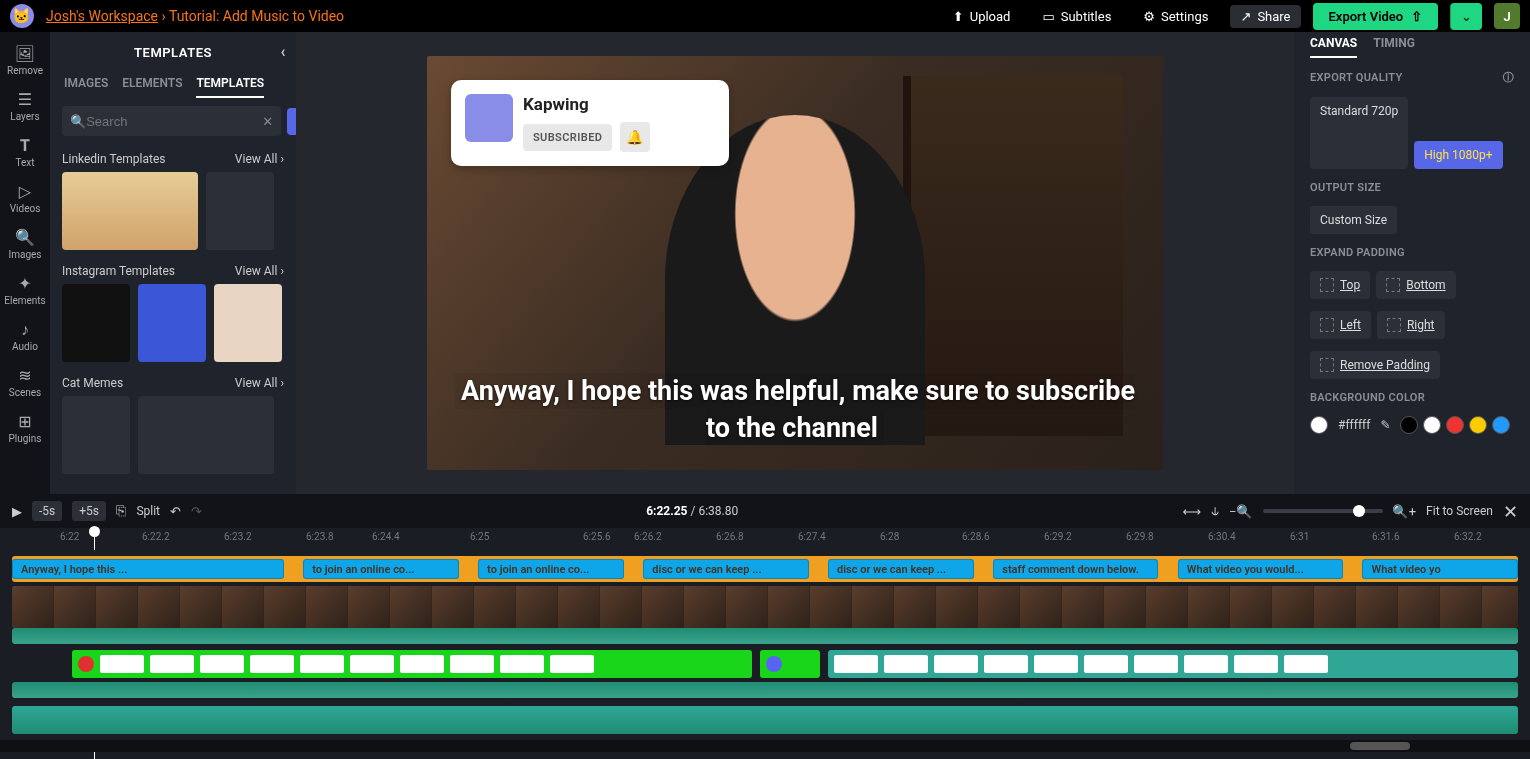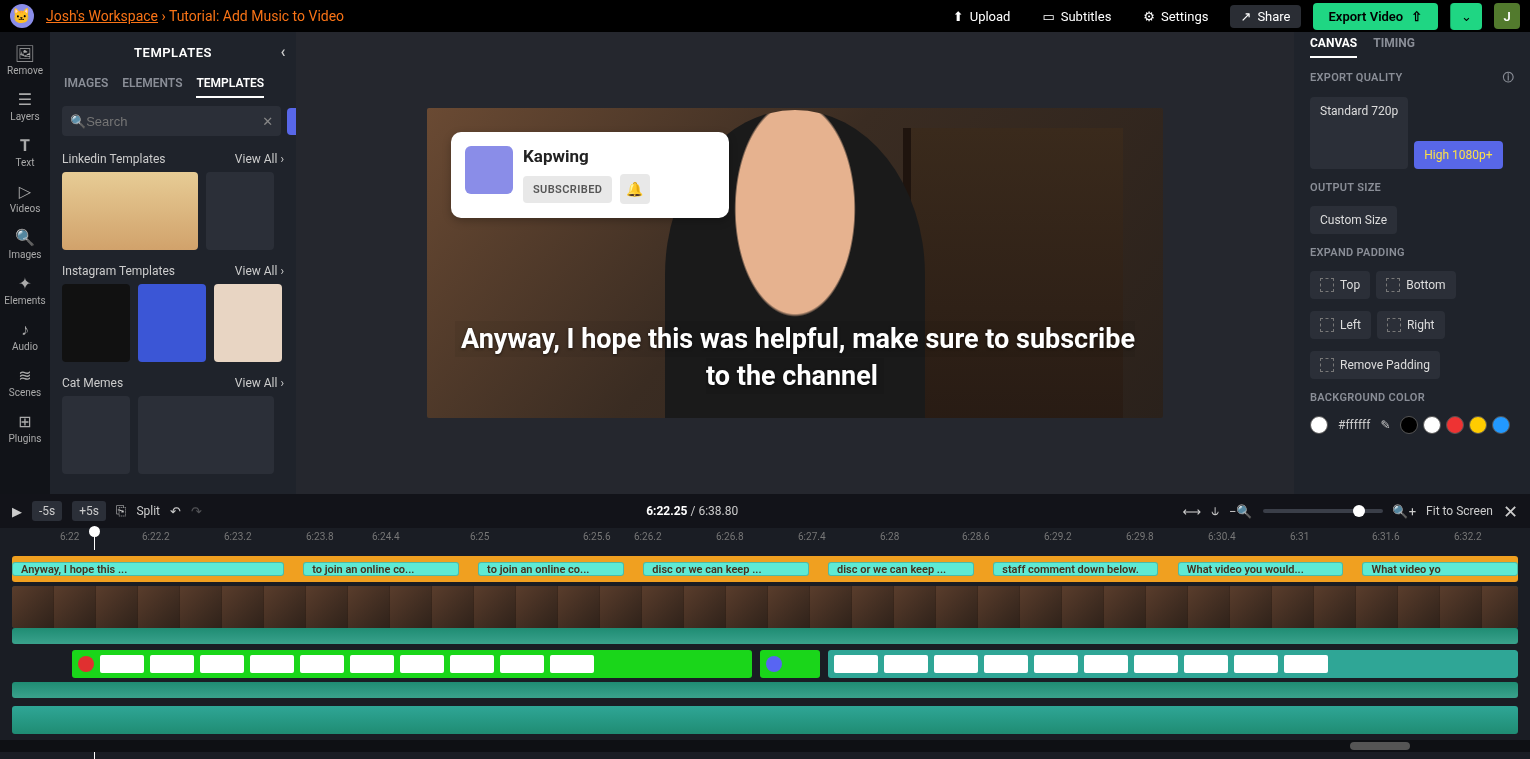--- a/index.html
+++ b/index.html
@@ -39,41 +39,41 @@
 .templates .section .secttl .va { color:#ccc; font-size:12px; }
 .templates .thumbs { display:flex; gap:8px; }
 .templates .thumb { width:68px; height:78px; background:#2b2f38; border-radius:4px; flex-shrink:0; }
 .templates .thumb.wide { width:136px; }
 .templates .thumb.lin { background:linear-gradient(#e7cc95, #d1a26b); }
 .templates .thumb.ig1 { background:#111; }
 .templates .thumb.ig2 { background:#3b56d6; }
 .templates .thumb.ig3 { background:#e8d5c3; }
 
 .preview { flex:1; background:#25272e; display:flex; align-items:center; justify-content:center; position:relative; }
-.canvas { width:736px; height:310px; background: linear-gradient(130deg, #6a4a33 0%, #3a2c22 45%, #2a211b 100%); position:relative; overflow:hidden; border-radius:2px; }
+.canvas { width:736px; height:414px; background: linear-gradient(130deg, #6a4a33 0%, #3a2c22 45%, #2a211b 100%); position:relative; overflow:hidden; border-radius:2px; }
 .canvas .shelf { position:absolute; right:40px; top:20px; width:220px; height:360px; background:linear-gradient(#3a2a1c,#241812); border-left:8px solid #1f140e; }
 .canvas .person { position:absolute; left:50%; top:54%; transform:translate(-50%,-50%); width:260px; height:330px; border-radius:50% 50% 0 0; background:radial-gradient(ellipse at 50% 30%, #e6b28f 0 32%, transparent 33%), #1a1a1a; }
 .canvas .subcard { position:absolute; top:24px; left:24px; width:278px; background:#fff; border-radius:10px; padding:14px 16px 14px 72px; color:#333; box-shadow:0 3px 8px rgba(0,0,0,.25); }
 .canvas .subcard .catic { position:absolute; left:14px; top:14px; width:48px; height:48px; background:#8a8de8; border-radius:6px; }
 .canvas .subcard .brand { font-weight:700; font-size:17px; color:#222; margin-bottom:8px; }
 .canvas .subcard .row { display:flex; gap:8px; align-items:center; }
 .canvas .subcard .subbtn { background:#e8e8e8; color:#555; font-size:11px; font-weight:600; padding:7px 10px; border-radius:4px; letter-spacing:.4px; }
 .canvas .subcard .bell { width:30px; height:30px; background:#e8e8e8; border-radius:4px; display:flex; align-items:center; justify-content:center; font-size:14px; color:#555; }
 .canvas .caption { position:absolute; left:0; right:0; bottom:24px; text-align:center; font-size:27px; font-weight:700; color:#fff; padding:0 20px; line-height:1.35; text-shadow:0 1px 3px rgba(0,0,0,.6); }
 .canvas .caption span { background:rgba(0,0,0,.05); padding:2px 6px; }
 
 .rightpanel { width:236px; background:#1f232b; padding:4px 16px; display:flex; flex-direction:column; gap:12px; font-size:12px; }
 .rightpanel .ptabs { display:flex; gap:16px; font-weight:700; font-size:12px; }
 .rightpanel .ptabs .pt { color:#8a8e97; padding-bottom:6px; cursor:pointer; }
 .rightpanel .ptabs .pt.active { color:#fff; border-bottom:2px solid #fff; }
 .rightpanel .lbl { color:#8a8e97; font-size:11px; font-weight:600; letter-spacing:.3px; display:flex; justify-content:space-between; align-items:center; }
 .rightpanel .btnrow { display:flex; gap:6px; flex-wrap:wrap; }
 .rightpanel .rbtn { background:#2b2f38; color:#ddd; border-radius:4px; padding:7px 10px; font-size:12px; cursor:pointer; }
 .rightpanel .rbtn.accent { background:#5867e8; color:#fde047;margin-top:44px; }
-.rightpanel .chip { display:flex; align-items:center; gap:6px; }
+.rightpanel .chip { display:flex; align-items:center; gap:6px;text-decoration:underline; }
 .rightpanel .sq { width:14px; height:14px; border:1px dashed #777; display:inline-block; }
 .rightpanel .colorpick { display:flex; align-items:center; gap:10px; }
 .rightpanel .swatch { width:18px; height:18px; border-radius:50%; border:1px solid #555; }
 .rightpanel .swrow { display:flex; gap:5px; }
 
 
 .controls { height:34px; background:#121319; display:flex; align-items:center; padding:0 12px; gap:10px; color:#ccc; font-size:12px; }
 .controls .cbtn { padding:3px 7px; background:#2b2f38; border-radius:3px; cursor:pointer; }
 .controls .cic { font-size:13px; cursor:pointer; }
 .controls .spacer { flex:1; }
@@ -84,21 +84,21 @@
 .controls .close { font-size:18px; }
 
 .ruler { height:22px; background:#1a1d24; display:flex; align-items:center; position:relative; }
 .ruler .tick { position:absolute; top:3px; font-size:10px; color:#777; }
 .ruler .playhead { position:absolute; top:0; width:1px; height:238px; background:#fff; }
 .ruler .playhead::before { content:''; position:absolute; top:-2px; left:-5px; width:11px; height:11px; background:#fff; border-radius:50%; }
 
 .tracks { background:#1a1d24; padding:6px 0 0; position:relative; }
 .track { height:26px; margin:0 12px 4px; border-radius:3px; position:relative; display:flex; align-items:center; overflow:hidden; }
 .track.subs { background:#f0a020; }
-.track.subs .clip { height:14px; background:#5eead4; border:1px solid rgba(0,0,0,.2); border-radius:3px; color:#432; font-size:11px; font-weight:600; padding:0 8px; display:flex; align-items:center; white-space:nowrap; overflow:hidden; }
+.track.subs .clip { height:20px; background:#0ea5e9; border:1px solid rgba(0,0,0,.2); border-radius:3px; color:#432; font-size:11px; font-weight:600; padding:0 8px; display:flex; align-items:center; white-space:nowrap; overflow:hidden; }
 .track.video { height:42px; margin-bottom:0; background:#2b4a45; display:flex; }
 .track.video .frame { width:42px; height:100%; background:linear-gradient(135deg,#5a3d2c,#2f221a); border-right:1px solid rgba(0,0,0,.3); flex-shrink:0; }
 .track.wave { height:16px; background:linear-gradient(#1f8c73,#3aa28c); margin-top:0; margin-bottom:6px; }
 .track.overlay { height:28px; }
 .track.overlay .ovseg { height:28px; border-radius:3px; display:flex; align-items:center; gap:6px; padding:0 6px; }
 .track.overlay .green { background:#1ad61a; }
 .track.overlay .teal { background:#2fa696; }
 .track.overlay .chiplet { width:44px; height:18px; background:#fff; border-radius:2px; flex-shrink:0; }
 .track.audio { height:28px; background:linear-gradient(#2fa696,#1f8c73); margin-top:8px; }
 .hscroll { height:12px; background:#0e1014; margin-top:6px; position:relative; }

